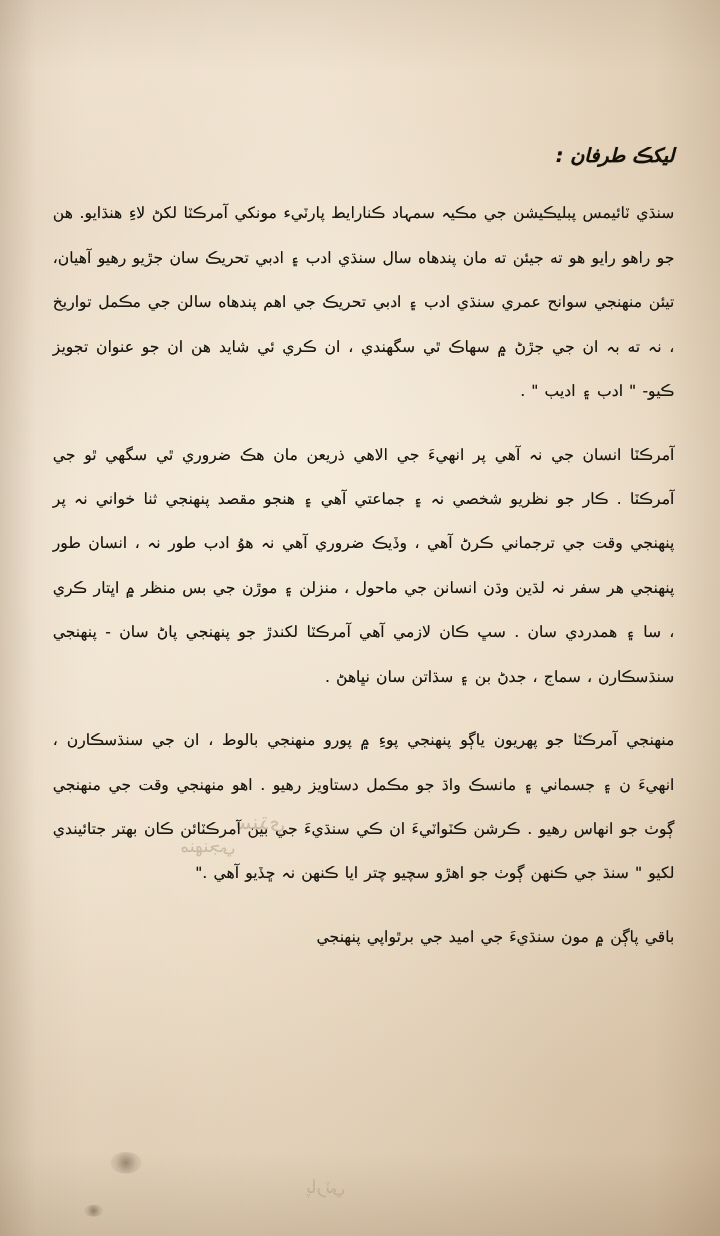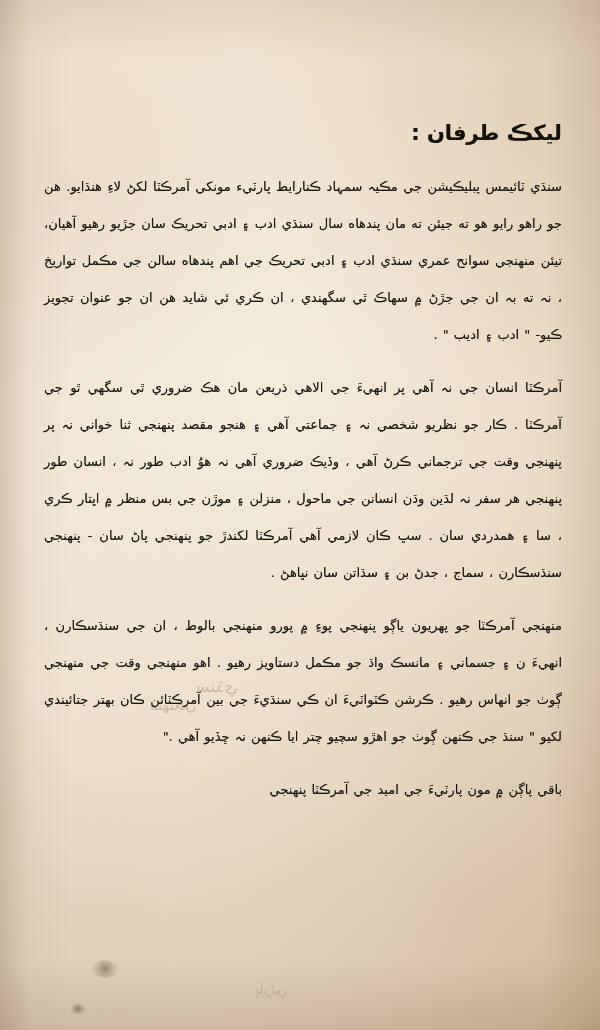--- a/index.html
+++ b/index.html
@@ -59,28 +59,29 @@
     box-sizing: border-box;
     padding: 118px 38px 40px 44px;
     direction: rtl;
     text-align: right;
     color: #17150f;
     z-index: 2;
   }
 
   .heading {
     font-family: "DejaVu Sans", sans-serif;
-    font-size: 21px;
+    font-size: 16px;
     font-weight: 700;
     line-height: 1.5;
     letter-spacing: 0.5px;
     color: #141109;
     margin: 0 0 18px 0;
     padding-left: 8px;
     text-shadow: 0 0 0.6px rgba(20,17,9,0.6);
+    font-style: italic;
   }
 
   .para {
     font-family: "DejaVu Sans", sans-serif;
     font-size: 13px;
     line-height: 37px;
     color: #18150e;
     margin: 0 0 16px 0;
     text-align: justify;
     text-align-last: right;
@@ -130,15 +131,15 @@
   <div class="bleed bleed-3">پارٽي</div>
 
   <div class="smudge smudge-1"></div>
   <div class="smudge smudge-2"></div>
 
   <div id="content">
     <h1 class="heading">ليکڪ طرفان :</h1>
     <p class="para">سنڌي ٽائيمس پبليڪيشن جي مڪيہ سمہاد ڪنارايط پارٽيء مونکي آمرڪٽا لکڻ لاءِ هنڌايو. هن جو راهو رايو هو ته جيئن ته مان پندهاه سال سنڌي ادب ۽ ادبي تحريڪ سان جڙيو رهيو آهيان، تيئن منهنجي سوانح عمري سنڌي ادب ۽ ادبي تحريڪ جي اهم پندهاه سالن جي مڪمل تواريخ ، نہ ته بہ ان جي جڙڻ ۾ سهاڪ ٿي سگهندي ، ان ڪري ئي شايد هن ان جو عنوان تجويز ڪيو- " ادب ۽ اديب " .</p>
     <p class="para">آمرڪٽا انسان جي نہ آهي پر انهيءَ جي الاهي ذريعن مان هڪ ضروري ٿي سگهي ٿو جي آمرڪٽا . ڪار جو نظريو شخصي نہ ۽ جماعتي آهي ۽ هنجو مقصد پنهنجي ثنا خواني نہ پر پنهنجي وقت جي ترجماني ڪرڻ آهي ، وڏيڪ ضروري آهي نہ هوُ ادب طور نہ ، انسان طور پنهنجي هر سفر نہ لڌين وڌن انسانن جي ماحول ، منزلن ۽ موڙن جي بس منظر ۾ اڀتار ڪري ، سا ۽ همدردي سان . سڀ ڪان لازمي آهي آمرڪٽا لکندڙ جو پنهنجي پاڻ سان - پنهنجي سنڌسڪارن ، سماج ، جدڻ بن ۽ سڌاتن سان نڀاهڻ .</p>
     <p class="para">منهنجي آمرڪٽا جو پهريون ياڳو پنهنجي پوءِ ۾ پورو منهنجي بالوط ، ان جي سنڌسڪارن ، انهيءَ ن ۽ جسماني ۽ مانسڪ واڌ جو مڪمل دستاويز رهيو . اهو منهنجي وقت جي منهنجي ڳوٺ جو انهاس رهيو . ڪرشن ڪٽواٽيءَ ان ڪي سنڌيءَ جي بين آمرڪٽائن ڪان بهتر جتائيندي لکيو " سنڌ جي ڪنهن ڳوٺ جو اهڙو سچيو چتر ايا ڪنهن نہ ڇڏيو آهي ."</p>
-    <p class="para">باقي پاڳن ۾ مون پارٽيءَ جي اميد جي آمرڪٽا پنهنجي</p>
+    <p class="para">باقي پاڳن ۾ مون سنڌيءَ جي اميد جي برٿواپي پنهنجي</p>
   </div>
 </div>
 
 </body></html>

